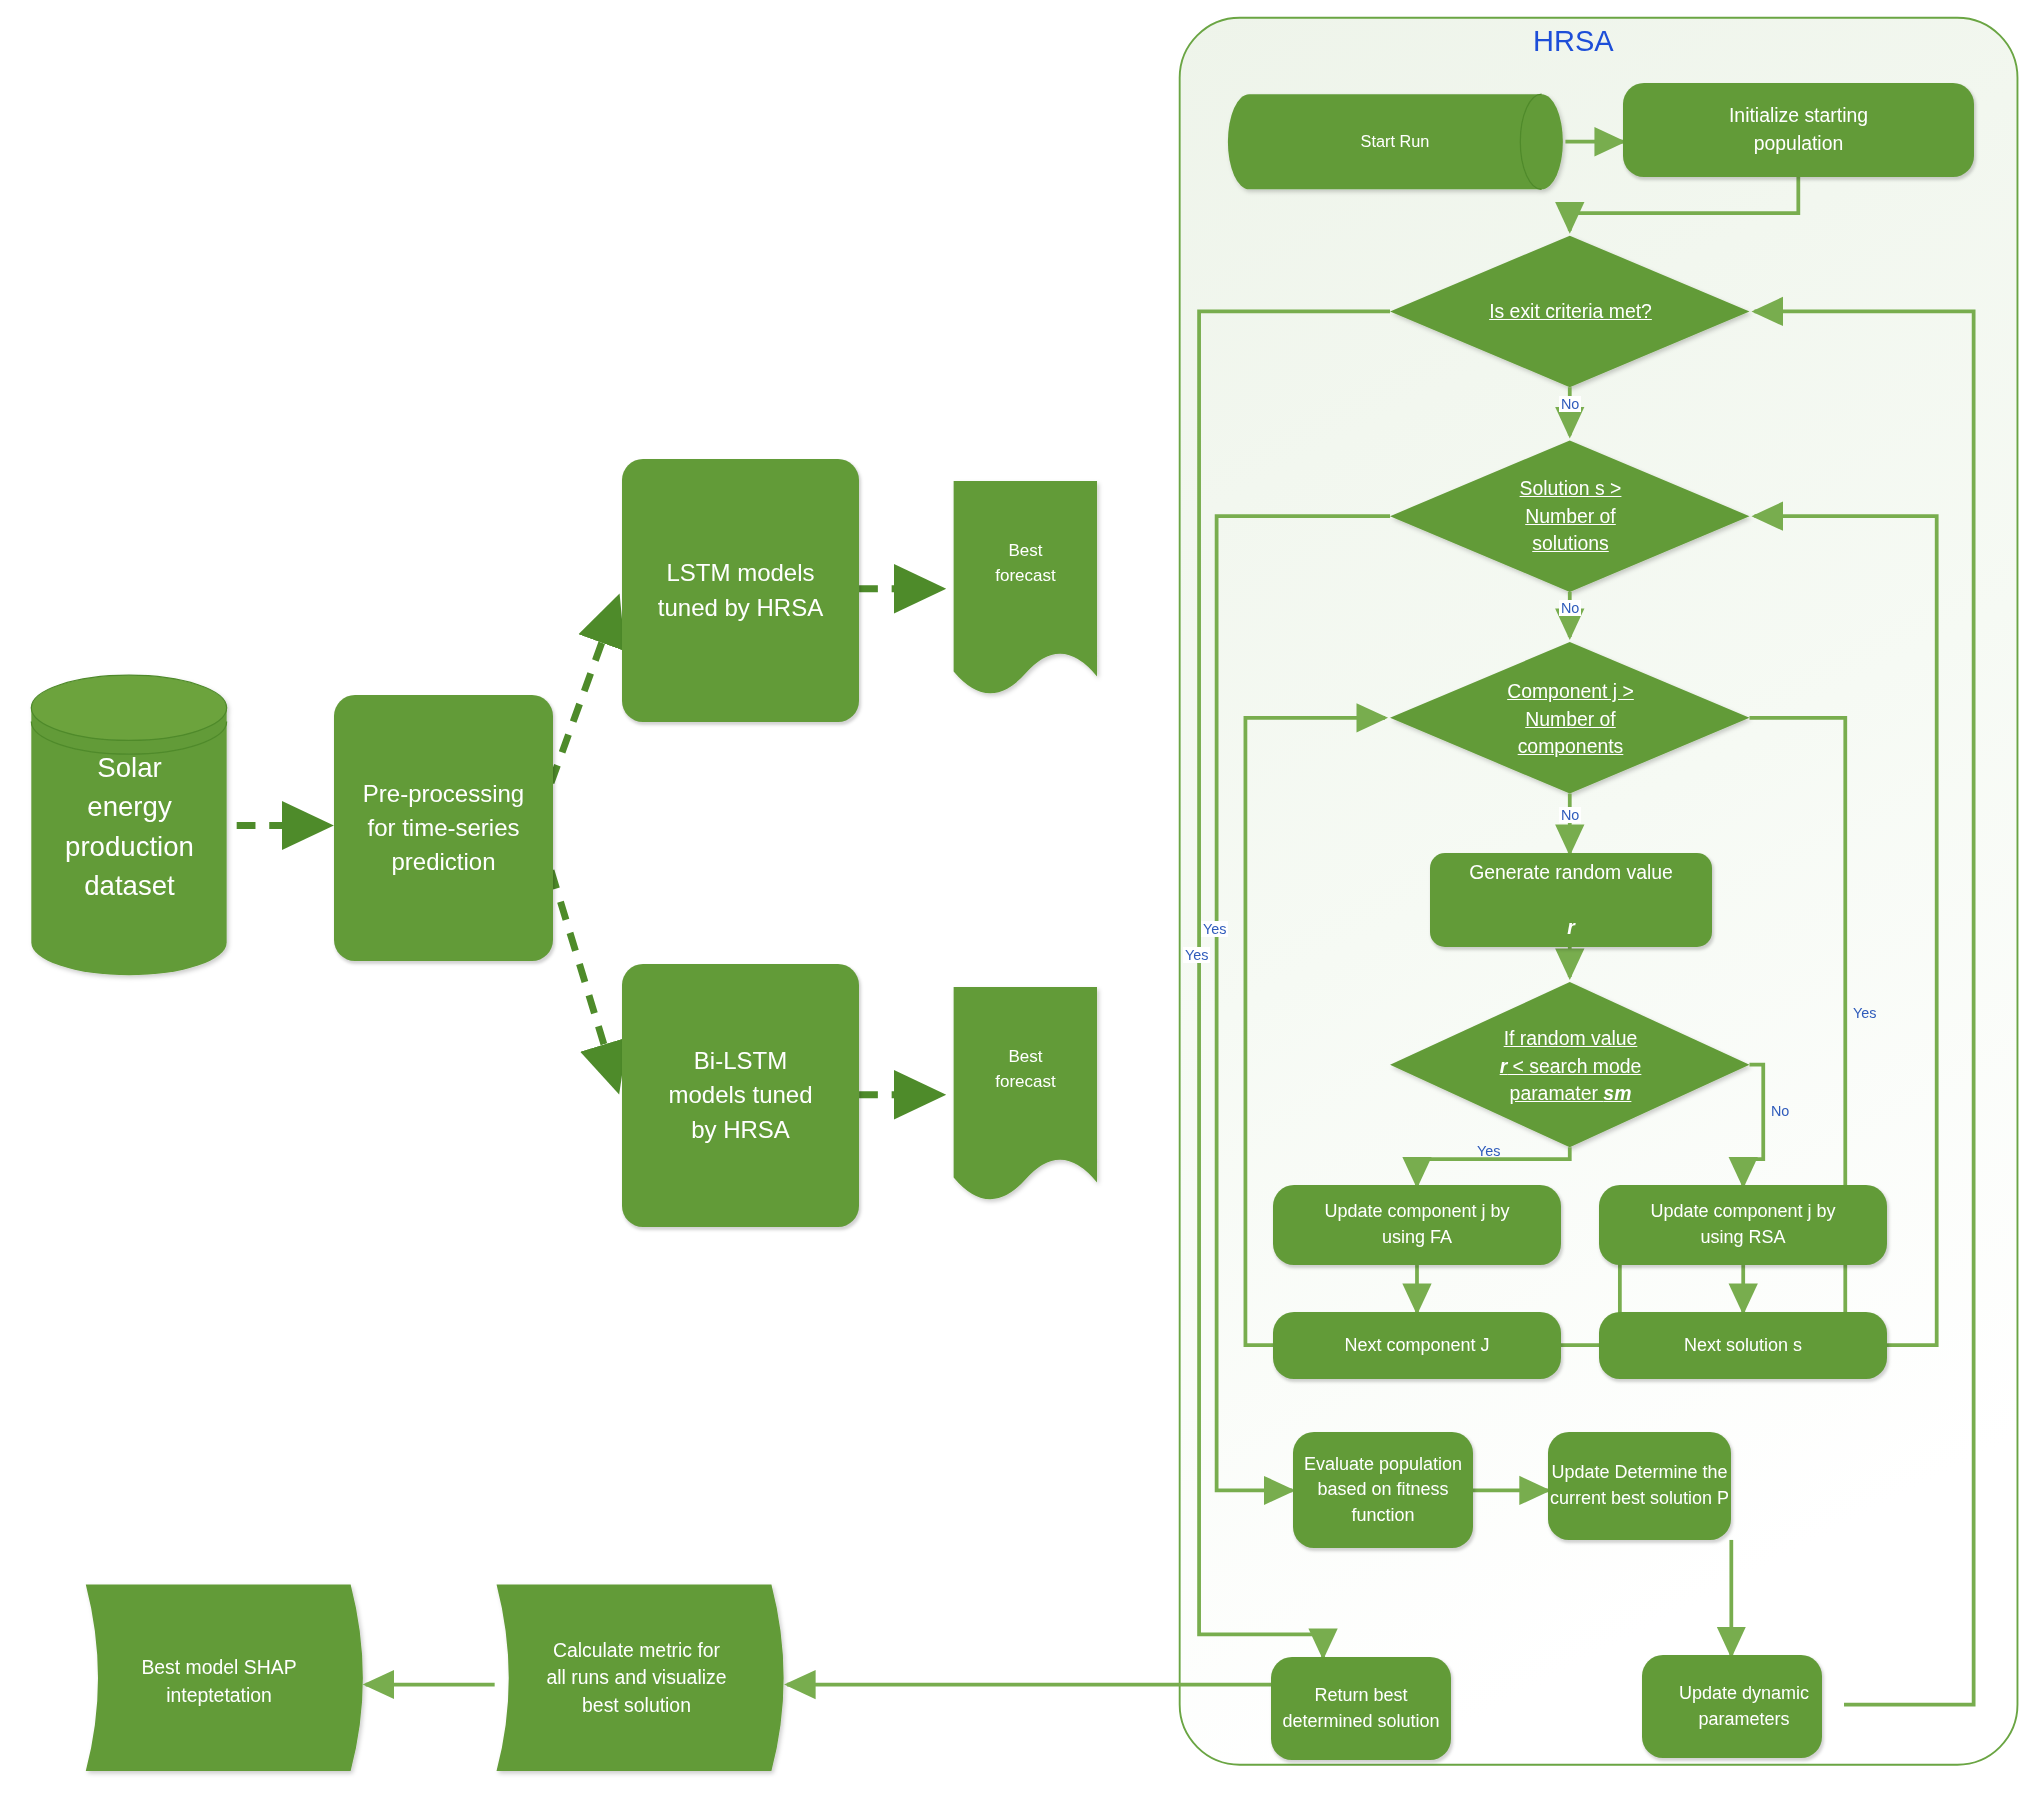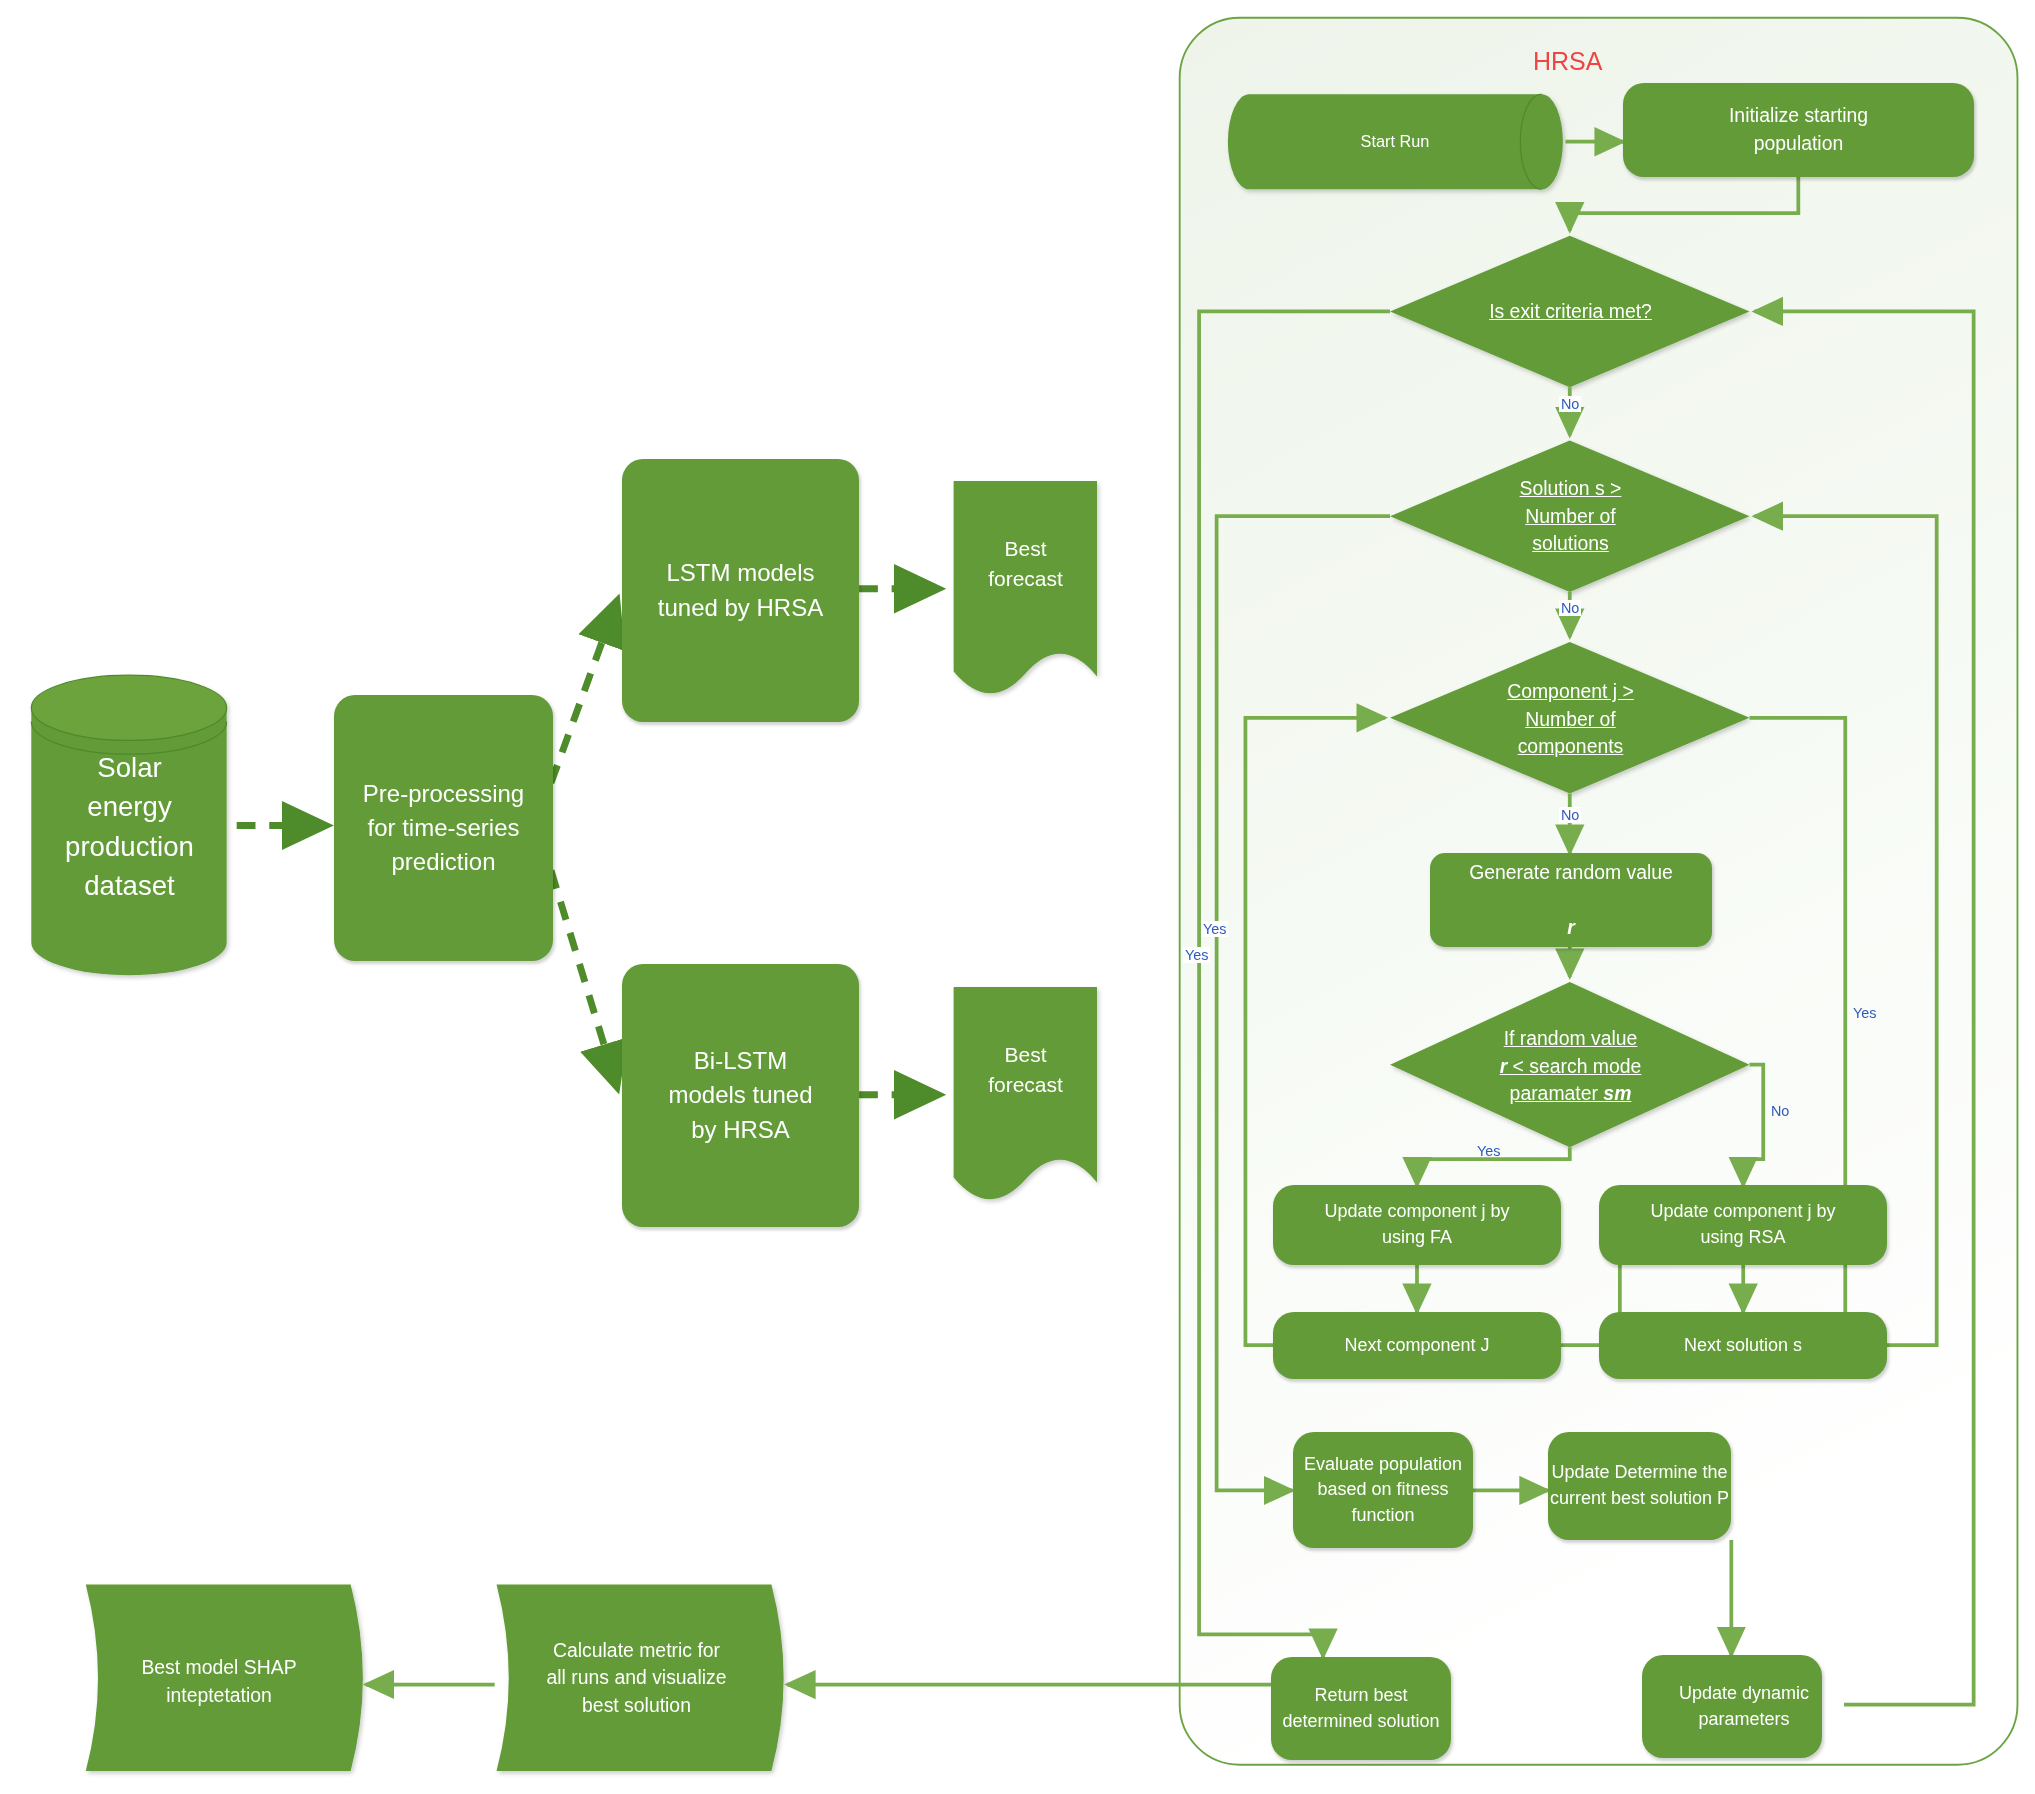--- a/index.html
+++ b/index.html
@@ -11,23 +11,23 @@
         font-family:"Liberation Sans",sans-serif;line-height:1.42;
         white-space:pre-line;z-index:4;}
   .proc{background:#629b38;border-radius:21px;
         box-shadow:1.9px 2.5px 3.1px rgba(0,0,0,.18);}
   .diamond{background:transparent;box-shadow:none;}
   .diamond .dtext{position:relative;z-index:2;text-decoration:underline;}
   .edgelabel{position:absolute;color:#2f5bbb;background:#ffffff;
              font-size:14.4px;z-index:6;padding:0 1.9px;
              font-family:"Liberation Sans",sans-serif;}
   .edgelabel.nobg{background:transparent;}
-  .panel-title{position:absolute;color:#ef4444;font-size:25px;z-index:5;
-               font-family:"Liberation Sans",sans-serif;margin-top:22px;}
-  .fs44{font-size:27.6px;} .fs38{font-size:24px;} .fs34{font-size:21px;}
+  .panel-title{position:absolute;color:#1d4ed8;font-size:29px;z-index:5;
+               font-family:"Liberation Sans",sans-serif;}
+  .fs44{font-size:27.6px;} .fs38{font-size:24px;} .fs34{font-size:17px;}
   .fs31{font-size:19.4px;} .fs29{font-size:18px;} .fs26{font-size:16.3px;}
   .bi{font-weight:bold;font-style:italic;}
 </style>
 </head>
 <body>
 
 <div id="stage">
 
   <svg class="layer" viewBox="0 0 3250 2866">
     <defs>

